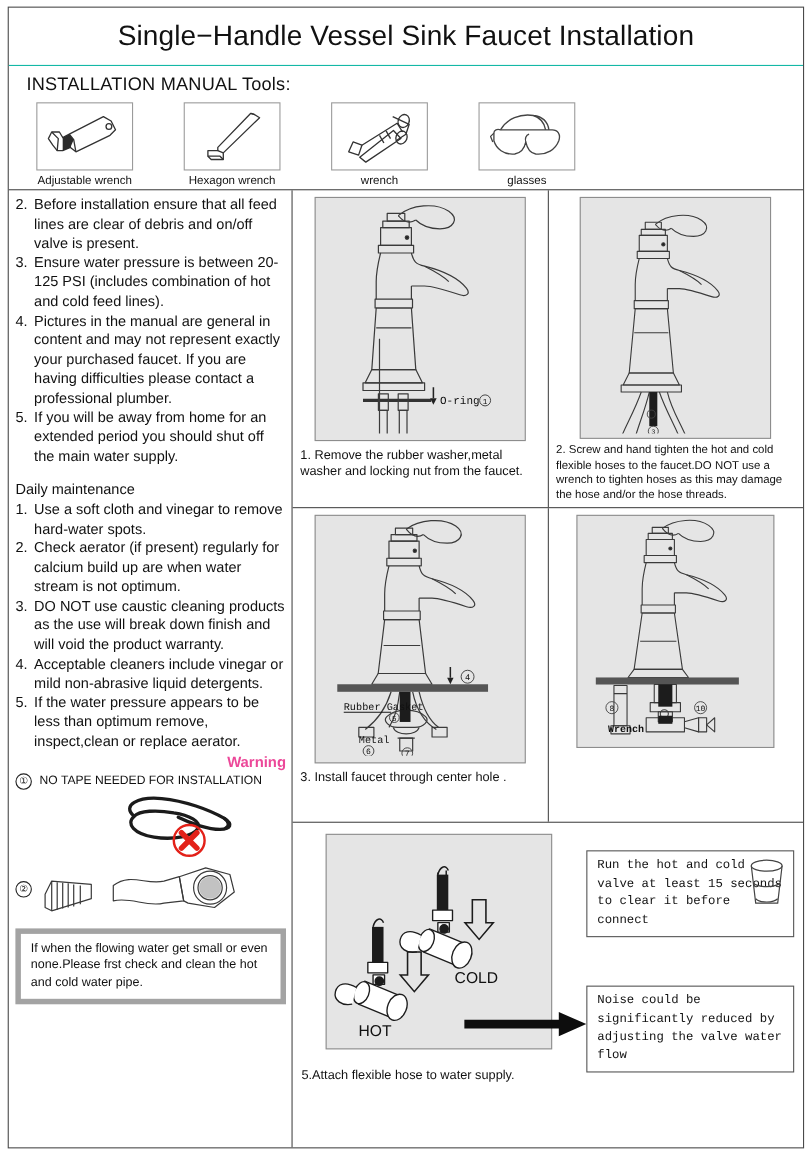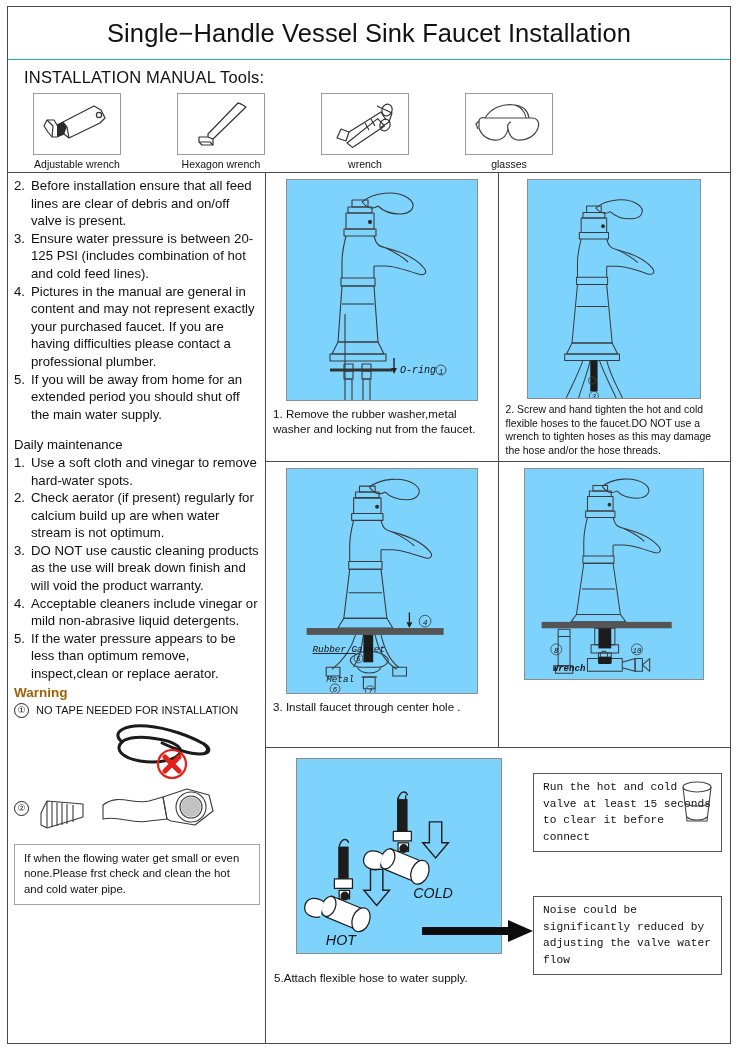--- a/index.html
+++ b/index.html
@@ -46,21 +46,21 @@
     flex:0 0 auto;
     padding:6px 0 2px 14px;
   }
   .tools-heading{
     font-size:16.5px;
     margin:2px 0 6px 2px;
     letter-spacing:0.2px;
   }
   .tools-row{
     display:flex;
-    gap:34px;
+    gap:24px;
   }
   .tool{
     width:110px;
     display:flex;
     flex-direction:column;
     align-items:center;
   }
   .tool-box{
     width:88px;
     height:62px;
@@ -108,24 +108,25 @@
   .note-list li{
     font-size:13.2px;
     line-height:17.6px;
     padding-left:17px;
     text-indent:-17px;
     margin:0;
   }
   .note-list li .num{display:inline-block;width:17px;text-indent:0;}
   .gap{height:13px;}
   .warn-title{
-    color:#a16207;
+    color:#ec4899;
     font-weight:bold;
     font-size:13.5px;
     margin:2px 0 3px 0;
+    text-align:right;
   }
   .warn-line{
     display:flex;
     align-items:center;
     gap:7px;
     font-size:11px;
     margin-bottom:2px;
   }
   .circnum{
     display:inline-flex;
@@ -134,21 +135,21 @@
     width:13px;height:13px;
     border:1px solid #222;
     border-radius:50%;
     font-size:9px;
     line-height:1;
     flex:0 0 auto;
   }
   .warn-fig{position:relative;height:60px;}
   .warn-fig2{position:relative;height:58px;display:flex;align-items:center;}
   .warn-note{
-    border:1px solid #a3a3a3;
+    border:5px solid #a3a3a3;
     padding:6px 8px 7px 9px;
     margin-top:6px;
     font-size:11.4px;
     line-height:15.5px;
   }
   
   .row{
     display:flex;
     border-bottom:1px solid #4a4a4a;
     flex:0 0 auto;
@@ -158,26 +159,25 @@
     flex:1 1 0;
     box-sizing:border-box;
     padding:6px 7px 4px 7px;
     display:flex;
     flex-direction:column;
   }
   .cell.bordered{border-right:1px solid #4a4a4a;}
   .pic-box{
     border:1px solid #8d8d8d;
     box-sizing:border-box;
-    background:#7dd3fc;
-    display:flex;
-    align-items:flex-end;
+    background:#e5e5e5;
+    display:flex;
+    align-items:flex-start;
     justify-content:center;
     margin:0 auto;
-    font-style:italic;
   }
   .caption{
     font-size:11.6px;
     line-height:15.2px;
     margin-top:5px;
   }
   .caption-sm{
     font-size:10.4px;
     line-height:13.4px;
     margin-top:4px;

